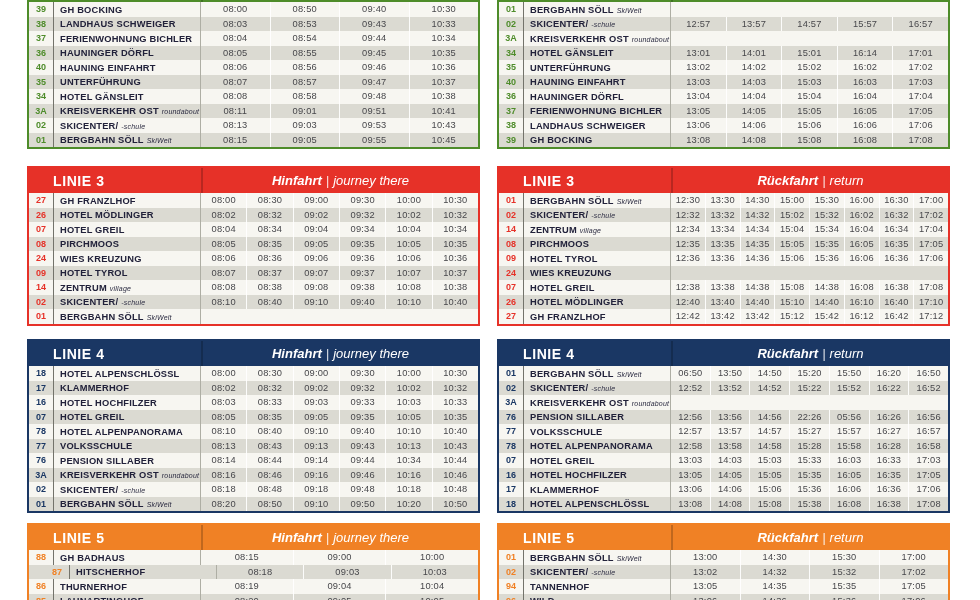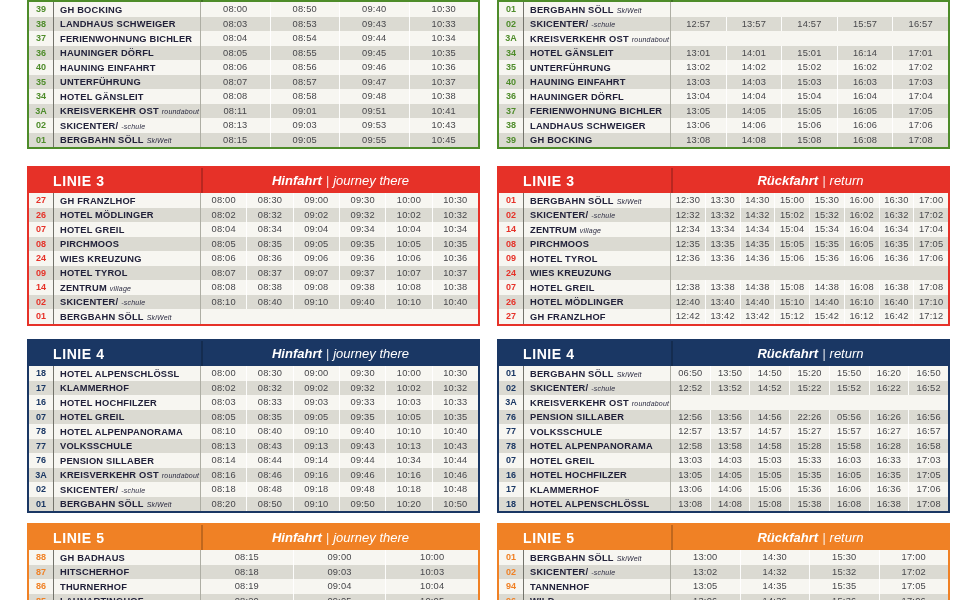--- a/index.html
+++ b/index.html
@@ -887,21 +887,21 @@
         <div class="c-name">
           <span>GH BADHAUS</span>
         </div>
         <div class="c-times">
           <div class="c-time">08:15</div>
           <div class="c-time">09:00</div>
           <div class="c-time">10:00</div>
         </div>
       </div>
       <div class="row even">
-        <div class="c-num" style="color: rgb(240, 129, 37);">87</div>
+        <div class="c-num" style="color: rgb(240, 129, 37); padding-left: 16px;">87</div>
         <div class="c-name">
           <span>HITSCHERHOF</span>
         </div>
         <div class="c-times">
           <div class="c-time">08:18</div>
           <div class="c-time">09:03</div>
           <div class="c-time">10:03</div>
         </div>
       </div>
       <div class="row odd">

